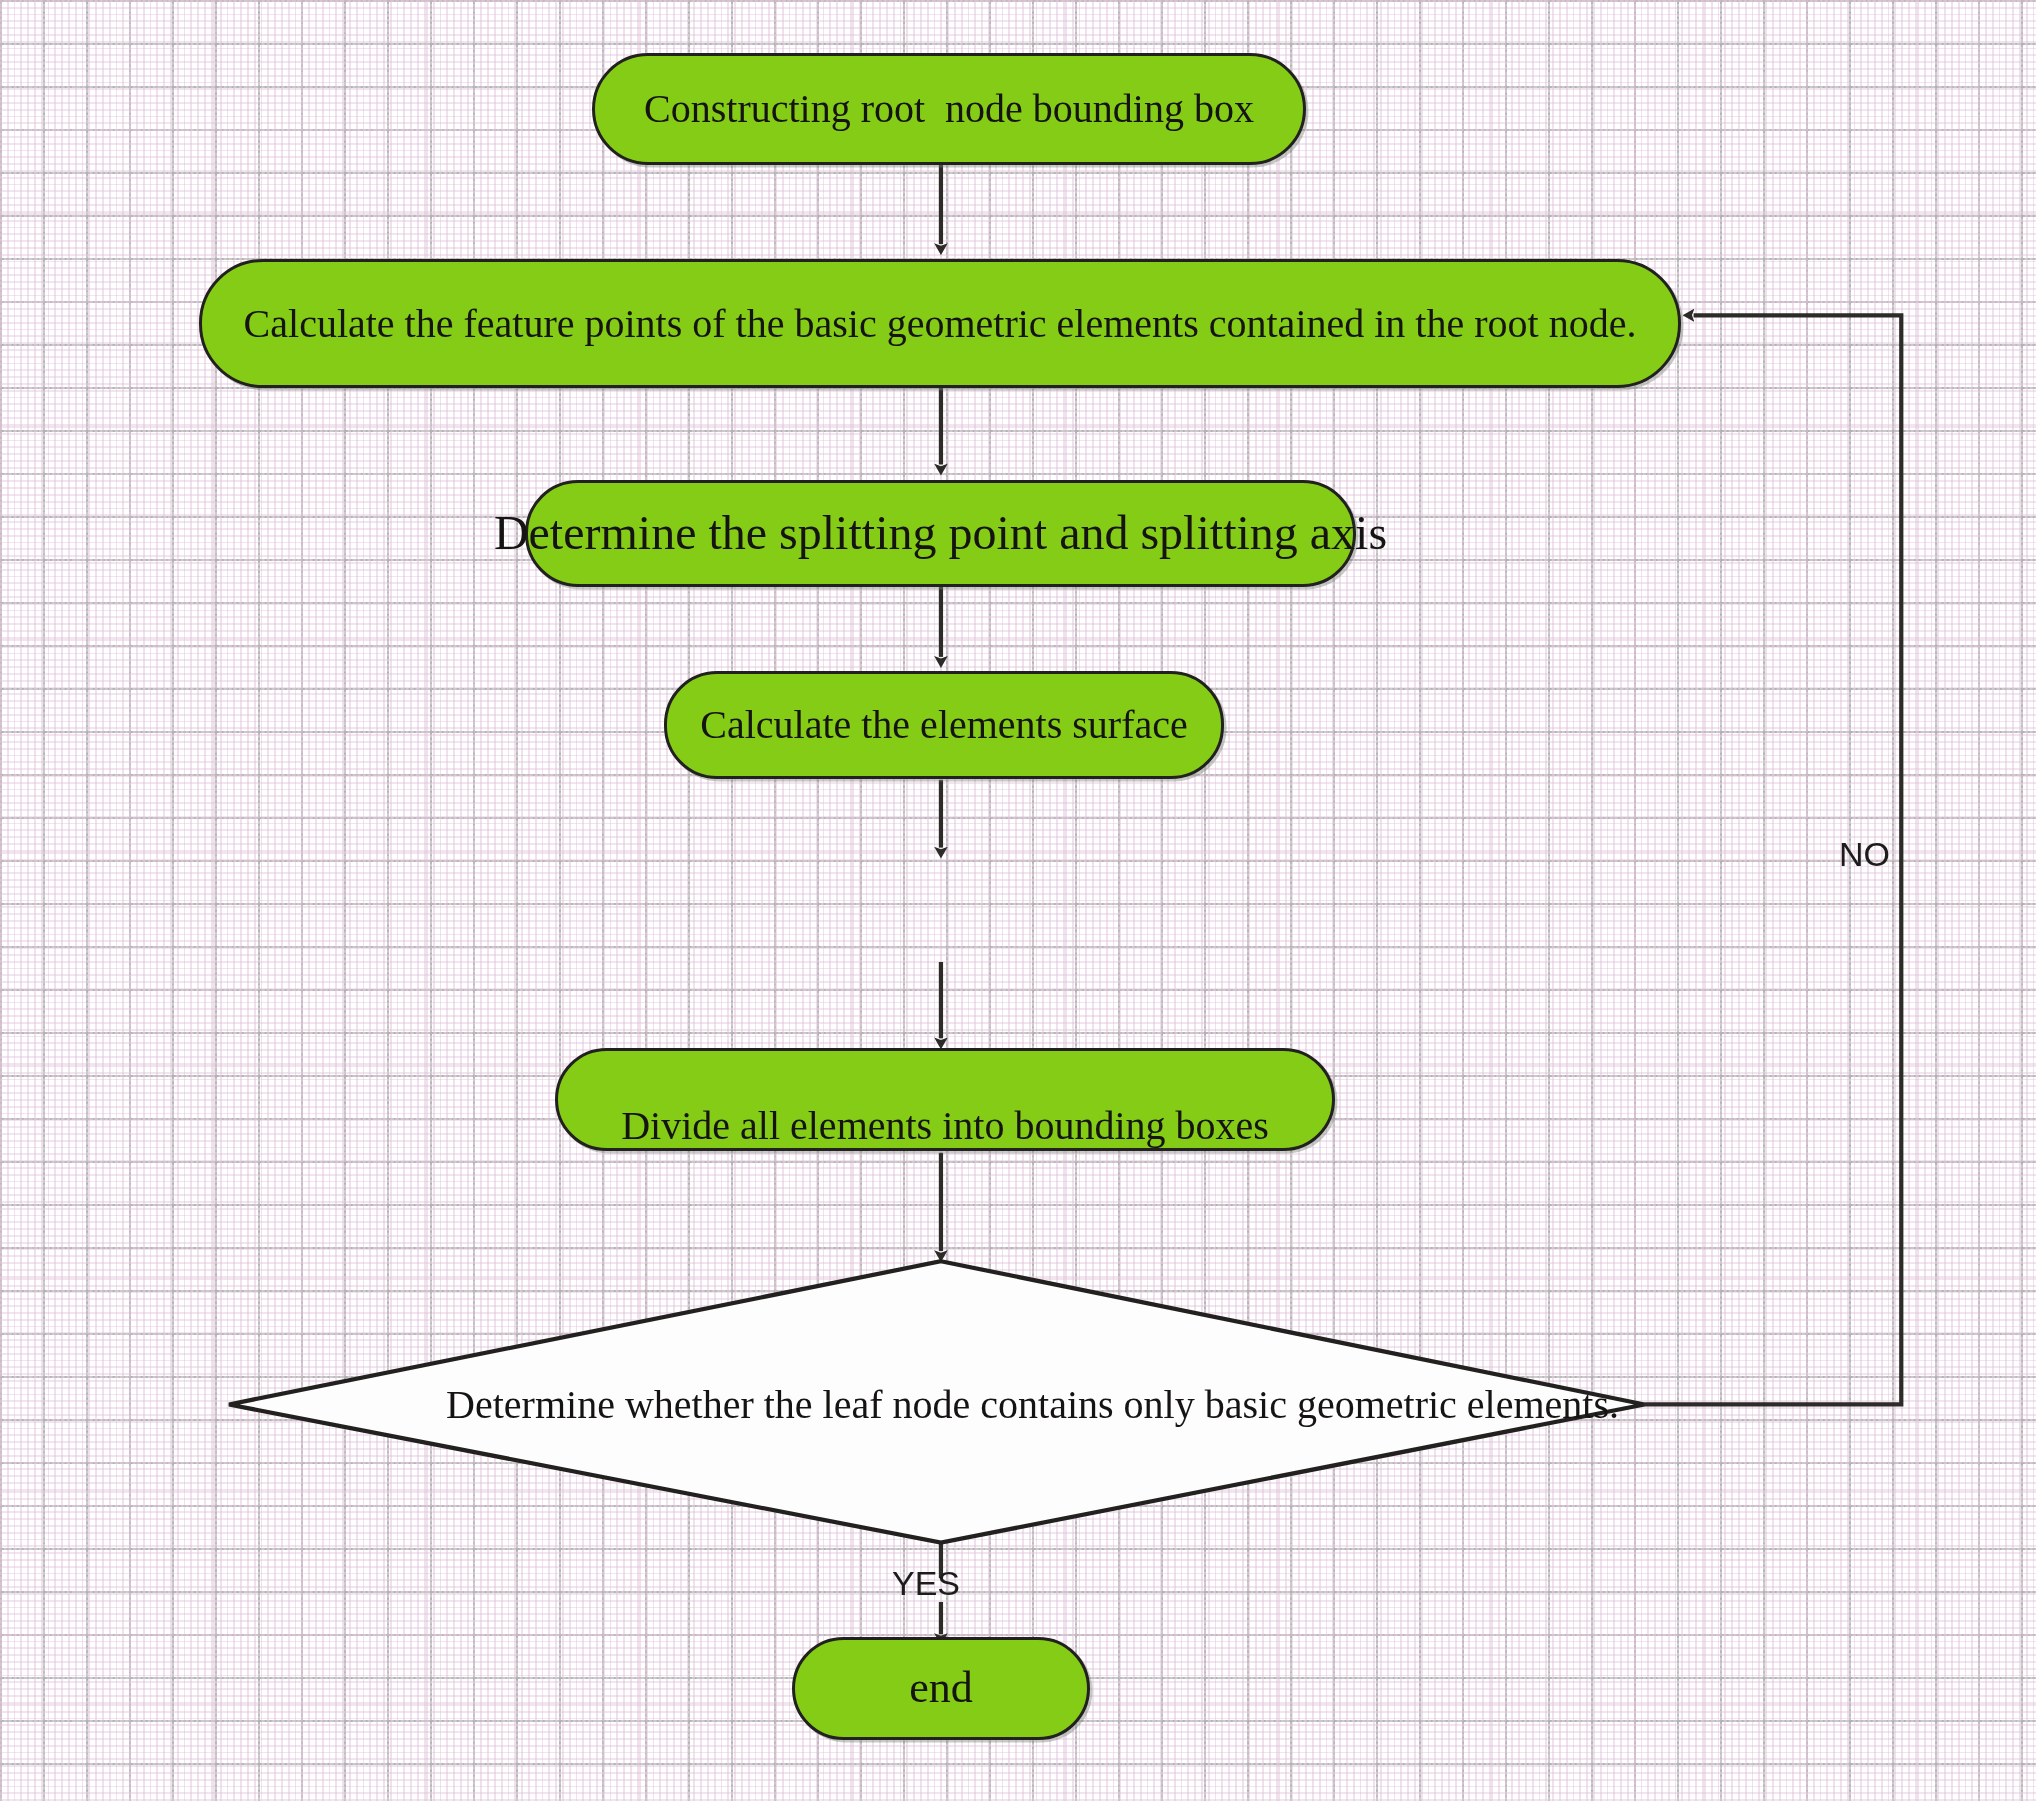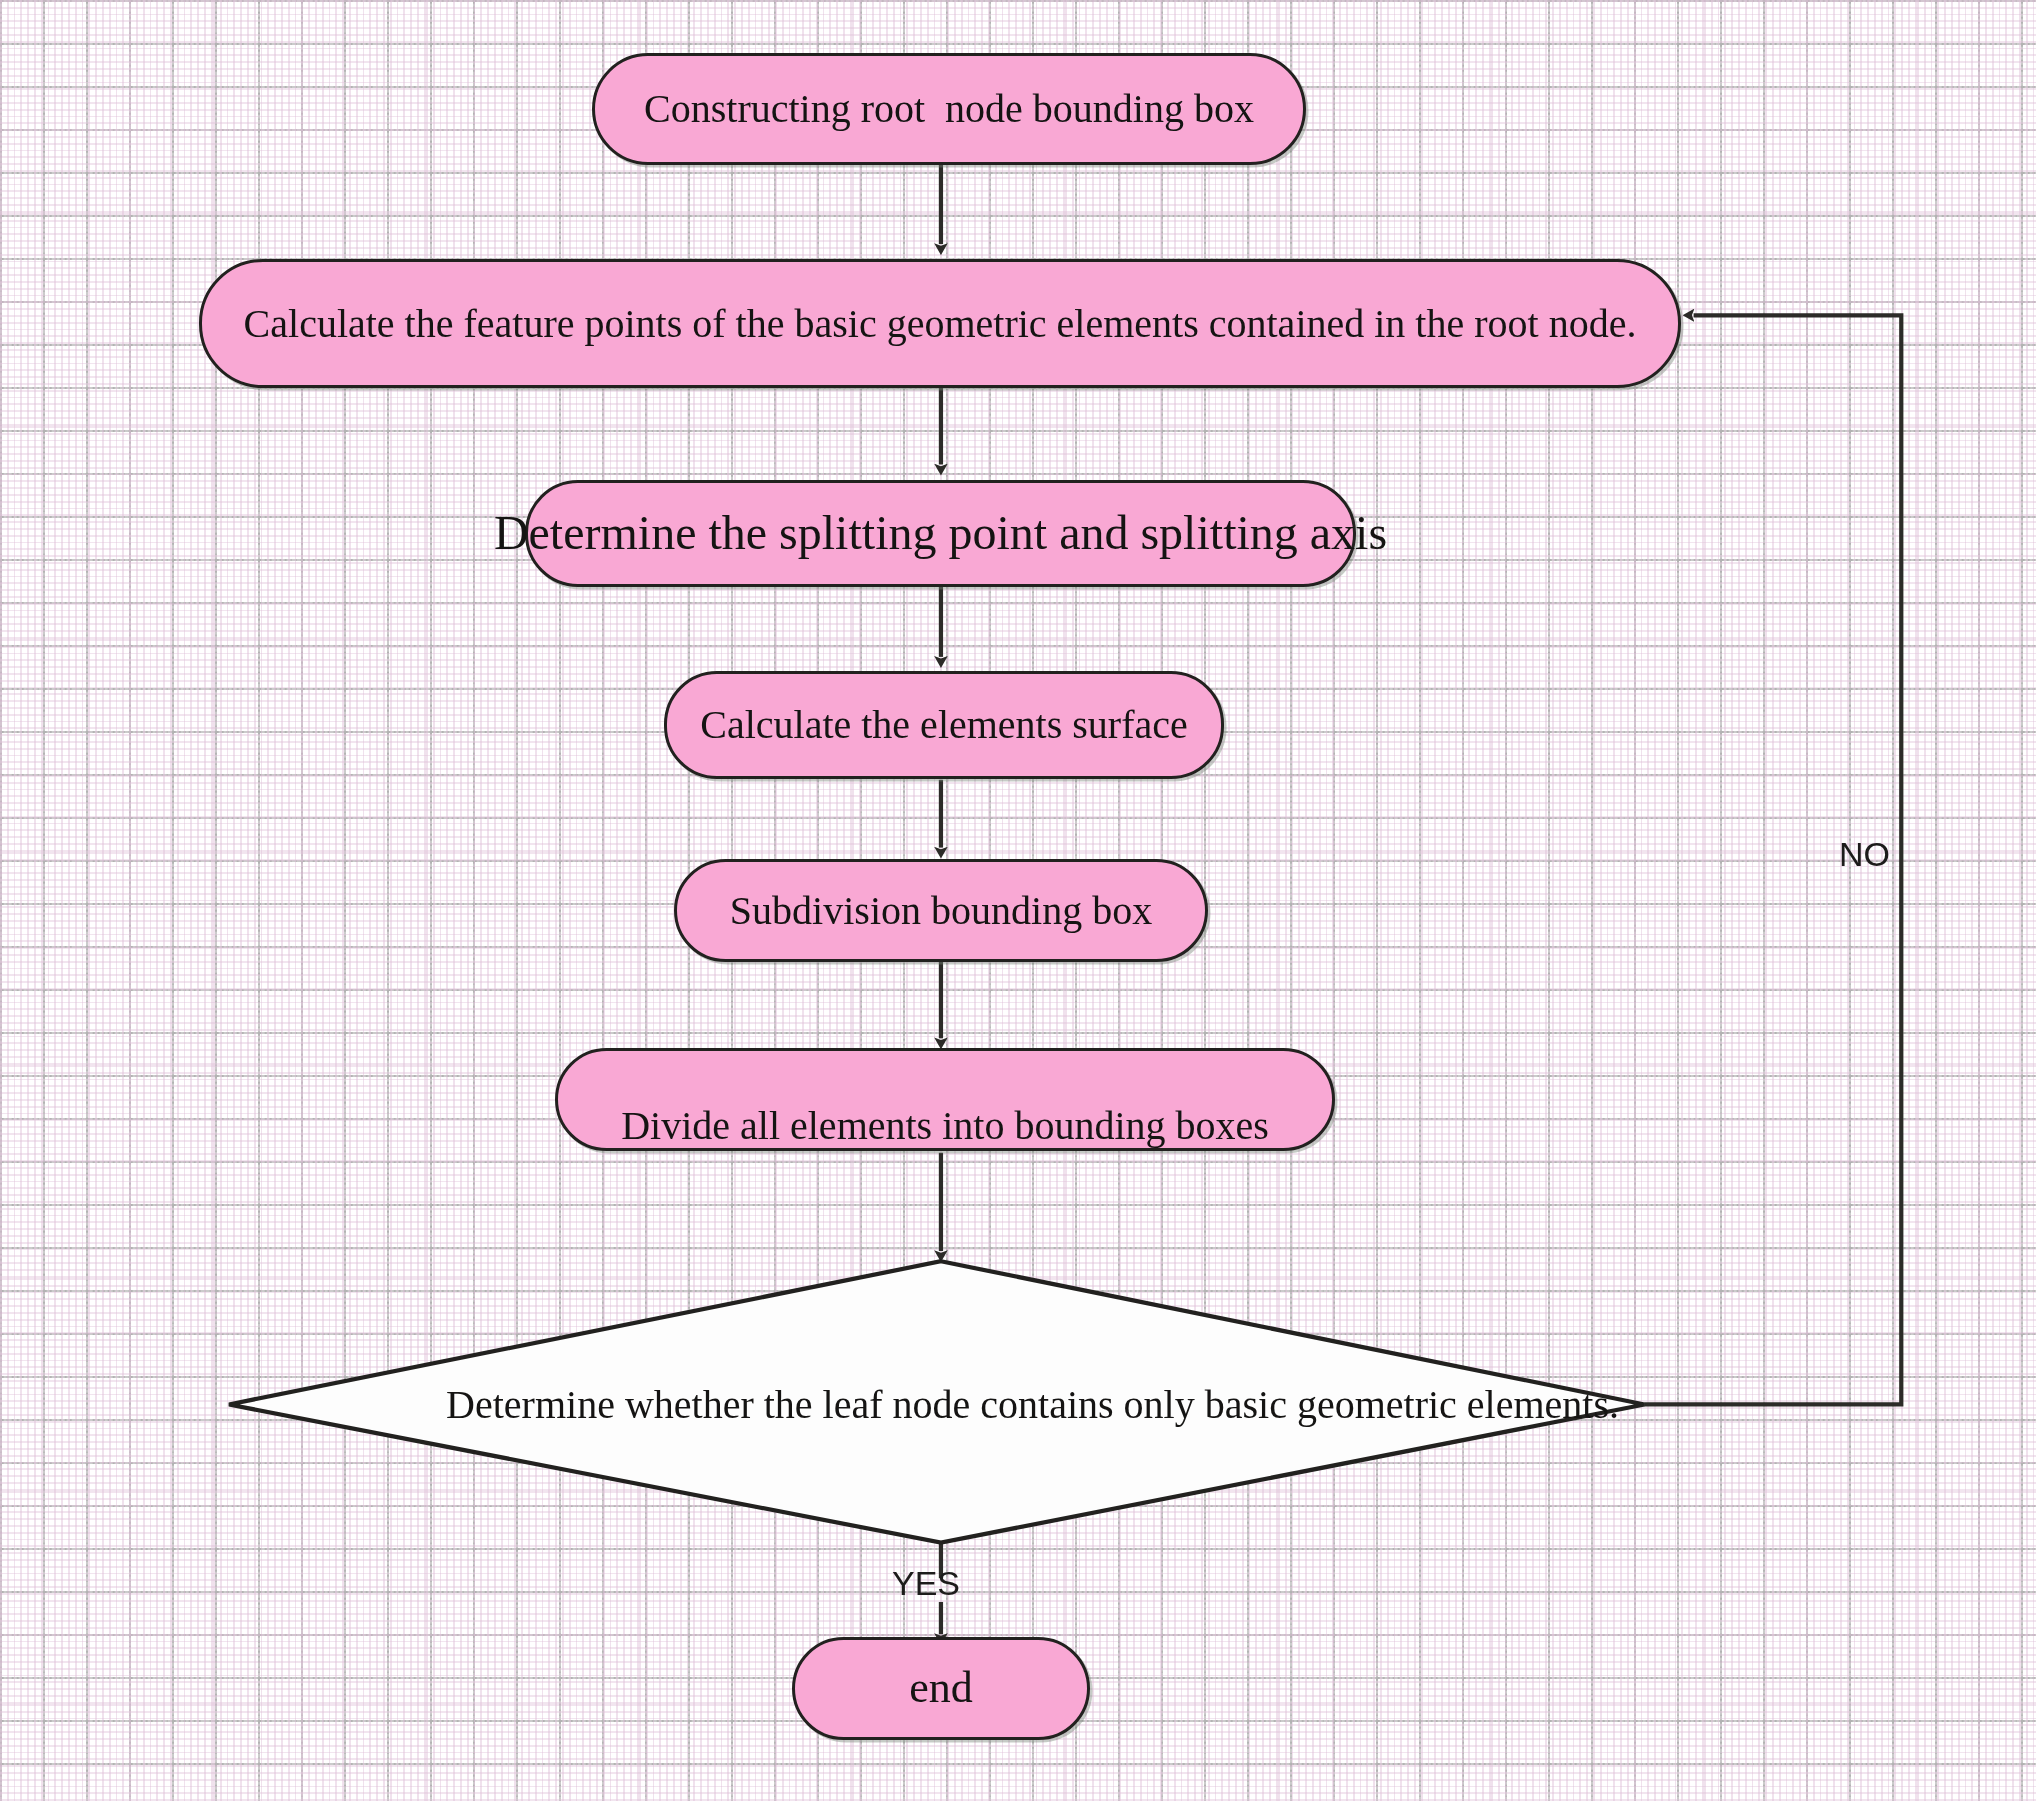--- a/index.html
+++ b/index.html
@@ -47,21 +47,21 @@
         rgba(255,255,255,0) 1.7px, rgba(255,255,255,0) 6.8px),
       repeating-linear-gradient(to bottom,
         rgba(222,190,215,0.40) 0px, rgba(222,190,215,0.40) 1.7px,
         rgba(255,255,255,0) 1.7px, rgba(255,255,255,0) 6.8px);
     background-size: 213px 213px, 213px 213px;
     pointer-events: none;
   }
   .node {
     position: absolute;
     box-sizing: border-box;
-    background: #f9a8d4;
+    background: #84cc16;
     border: 3.4px solid #22211f;
     display: flex;
     align-items: center;
     justify-content: center;
     text-align: center;
     color: #151413;
     box-shadow: 2.5px 2.5px 0 rgba(120,130,118,0.42);
   }
   .node .txt {
     font-family: "Liberation Serif", serif;
@@ -150,23 +150,20 @@
   </div>
 
   <div class="node" style="left:525px; top:480px; width:831px; height:107px; border-radius:53px;">
     <span class="txt" style="font-size:48px;">Determine the splitting point and splitting axis</span>
   </div>
 
   <div class="node" style="left:664px; top:671px; width:560px; height:108px; border-radius:53px;">
     <span class="txt" style="font-size:40px;">Calculate the elements surface</span>
   </div>
 
-  <div class="node" style="left:674px; top:859px; width:534px; height:103px; border-radius:52px;">
-    <span class="txt" style="font-size:40px;">Subdivision bounding box</span>
-  </div>
 
   <div class="node" style="left:555px; top:1048px; width:780px; height:103px; border-radius:52px;align-items:flex-end;">
     <span class="txt" style="font-size:40px;">Divide all elements into bounding boxes</span>
   </div>
 
   <div class="diamond-label" style="left:263px; top:1381px; width:1356px; font-size:40px;">Determine whether the leaf node contains only basic geometric elements.</div>
 
   <div class="edge-label" style="left:892px; top:1564px; font-size:34px;">YES</div>
 
   <div class="edge-label" style="left:1839px; top:835px; font-size:34px;">NO</div>

